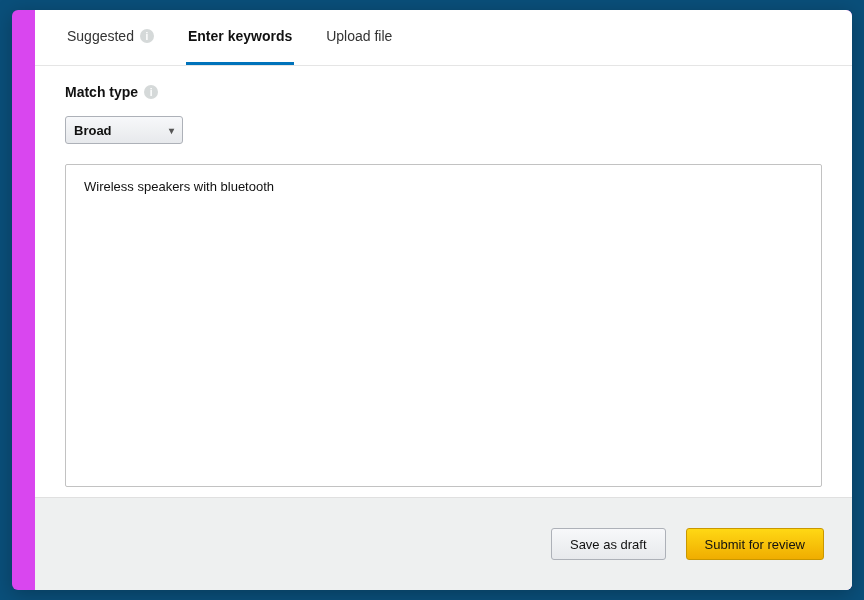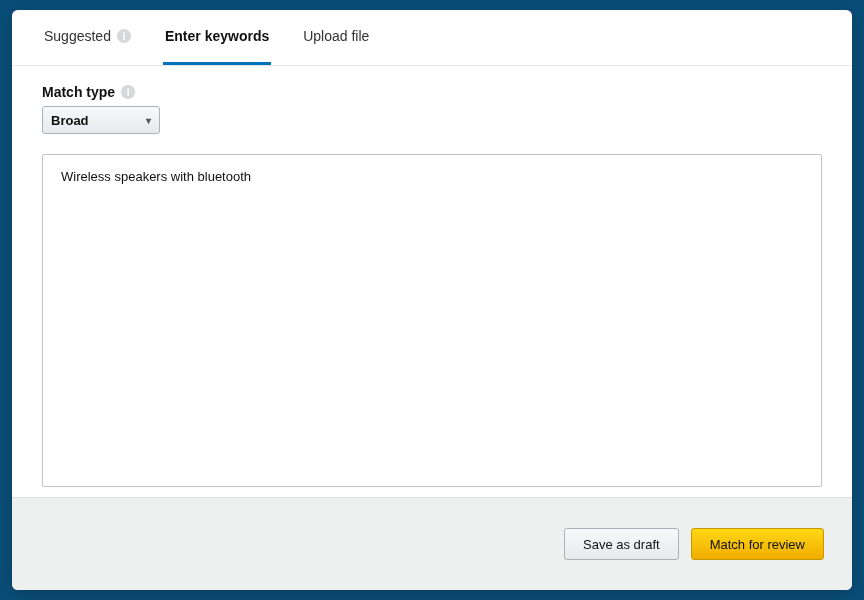--- a/index.html
+++ b/index.html
@@ -20,20 +20,21 @@
     .modal {
       width: 840px;
       height: 580px;
       background: #d946ef;
       border-radius: 6px;
       box-shadow: 0 4px 20px rgba(0,0,0,0.25);
       display: flex;
       flex-direction: column;
       overflow: hidden;
       position: relative;
+      padding-left: 23px;
     }
     .corner-accent {
       position: absolute;
       top: -40px;
       right: -40px;
       width: 550px;
       height: 56px;
       background: #0a4f7a;
       transform: rotate(-4deg);
       z-index: 0;
@@ -86,21 +87,21 @@
     .form-area {
       padding: 18px 30px 10px 30px;
       flex: 1;
       display: flex;
       flex-direction: column;
     }
     .label-row {
       display: flex;
       align-items: center;
       gap: 6px;
-      margin-bottom: 6px;
+      margin-bottom: 16px;
     }
     .field-label {
       font-size: 14px;
       font-weight: 700;
       color: #111;
     }
     .select-wrap {
       width: 118px;
       height: 28px;
       background: linear-gradient(#f7f8fa, #e7e9ec);
@@ -131,21 +132,21 @@
       resize: none;
       outline: none;
       min-height: 280px;
     }
     .footer {
       background: #eef0f0;
       border-top: 1px solid #e0e0e0;
       padding: 30px 28px;
       display: flex;
       justify-content: flex-end;
-      gap: 12px;
+      gap: 20px;
     }
     .btn {
       height: 32px;
       padding: 0 18px;
       font-size: 13px;
       border-radius: 3px;
       cursor: pointer;
       font-family: inherit;
       display: inline-flex;
       align-items: center;
@@ -192,17 +193,17 @@
       <div class="select-wrap">
         <span>Broad</span>
         <span class="chevron-down">▾</span>
       </div>
 
       <textarea class="textarea" style="">Wireless speakers with bluetooth</textarea>
     </div>
 
     <div class="footer">
       <button class="btn btn-secondary">Save as draft</button>
-      <button class="btn btn-primary">Match for review</button>
+      <button class="btn btn-primary">Submit for review</button>
     </div>
 
   </div>
 </div>
 
 </body></html>

